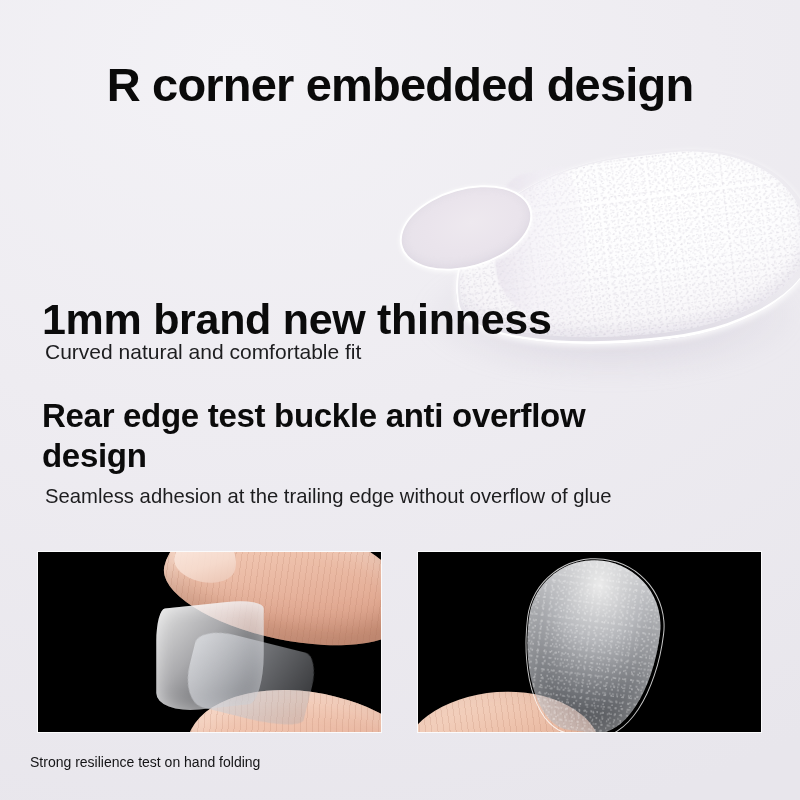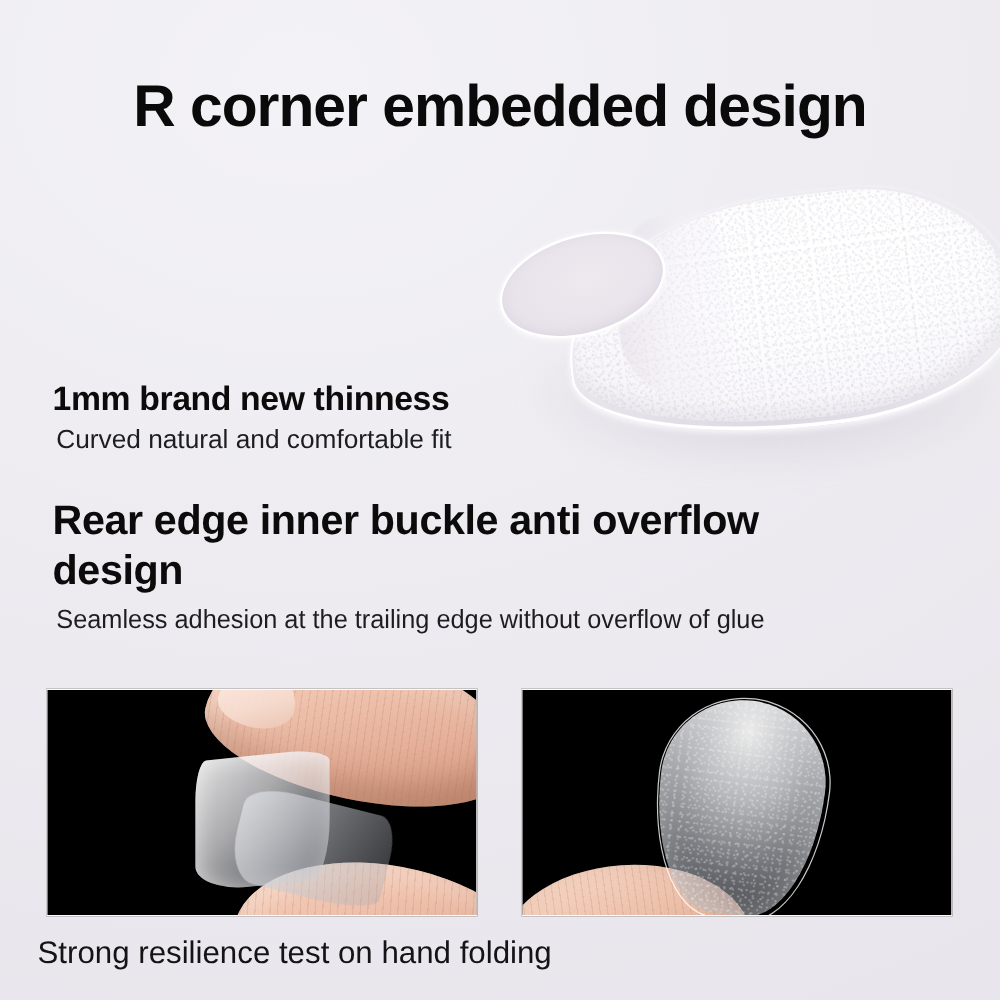--- a/index.html
+++ b/index.html
@@ -151,21 +151,21 @@
   }
   .feature-sub {
     position: absolute;
     color: #1d1d1f;
     font-weight: normal;
   }
 
   #feat1-heading {
     left: 42px;
     top: 300px;
-    font-size: 27px;
+    font-size: 43px;
     line-height: 38px;
   }
   #feat1-sub {
     left: 45px;
     top: 338px;
     font-size: 21px;
     line-height: 28px;
     text-align: center;
   }
   #feat2-heading {
@@ -310,21 +310,21 @@
     transform: rotate(-4deg);
     background: linear-gradient(160deg,
       #f7dccc 0%, #eec3ad 45%, #d9a086 100%);
     box-shadow: inset -8px -10px 22px rgba(150,95,72,0.40);
   }
 
   
   .caption {
     position: absolute;
     top: 748px;
-    font-size: 25px;
+    font-size: 14px;
     line-height: 28px;
     color: #141416;
     white-space: nowrap;
   }
   #caption-left  { left: 30px; }
   #caption-right { left: 413px; }
 </style>
 </head>
 <body>
 
@@ -337,21 +337,21 @@
     <div class="film-body"></div>
     <div class="film-texture"></div>
     <div class="film-fold"></div>
     <div class="film-rim"></div>
     <div class="film-curl"></div>
   </div>
 
   <div class="feature-heading" id="feat1-heading">1mm brand new thinness</div>
   <div class="feature-sub" id="feat1-sub">Curved natural and comfortable fit</div>
 
-  <div class="feature-heading" id="feat2-heading">Rear edge inner buckle anti overflow design</div>
+  <div class="feature-heading" id="feat2-heading">Rear edge test buckle anti overflow design</div>
   <div class="feature-sub" id="feat2-sub">Seamless adhesion at the trailing edge without overflow of glue</div>
 
   <div class="photo" id="photo-left">
     <div class="finger" id="finger-top">
       <div class="finger-lines"></div>
       <div class="nail"></div>
     </div>
     <div class="finger" id="finger-bottom">
       <div class="finger-lines"></div>
     </div>

